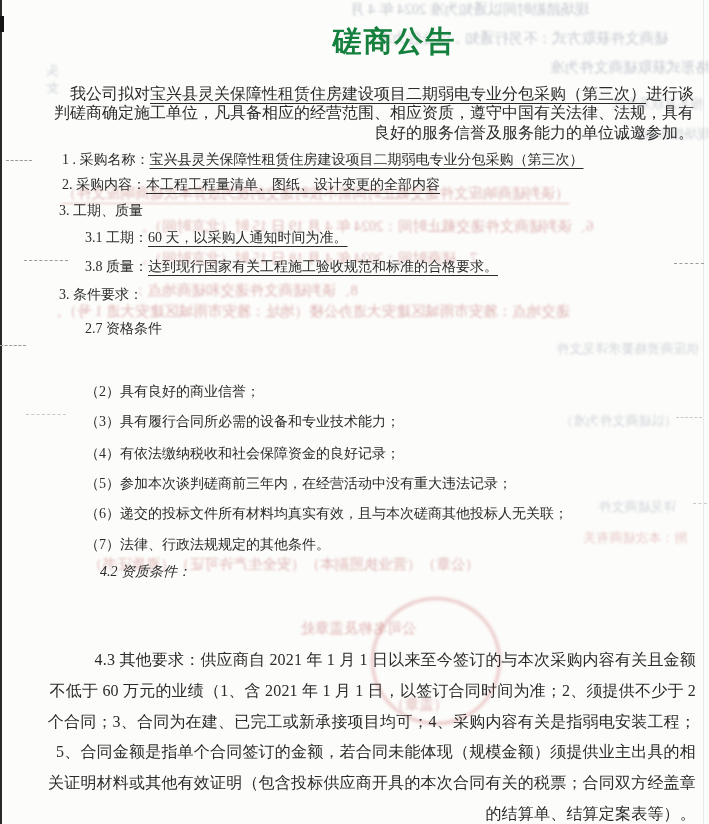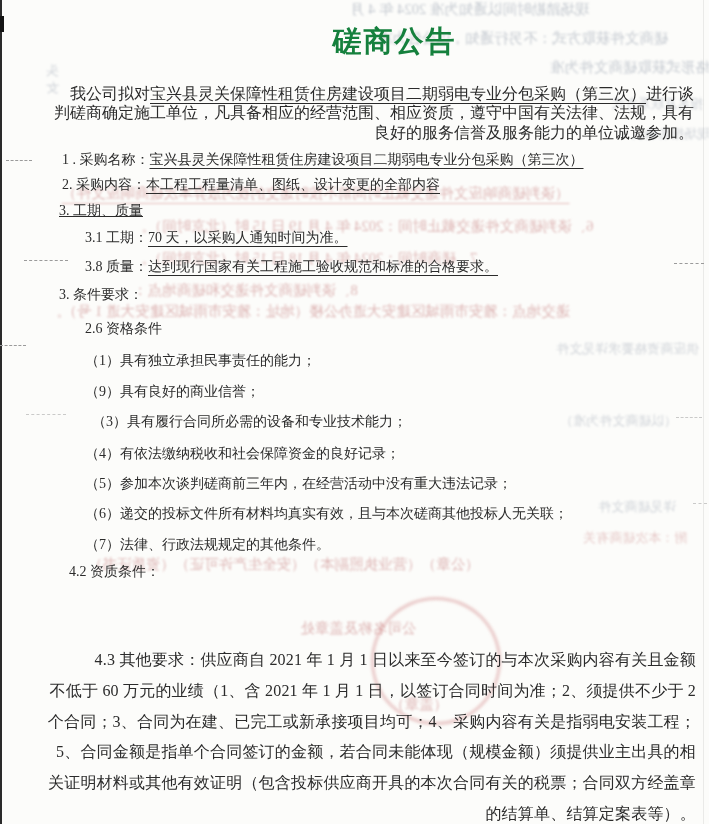--- a/index.html
+++ b/index.html
@@ -76,36 +76,35 @@
   <div class="stamp"></div>
 
   <div class="title">磋商公告</div>
 
   <div class="para intro"><span>我公司拟对</span><span class="u">宝兴县灵关保障性租赁住房建设项目二期弱电专业分包采购（第三次）</span><span>进行谈判磋商确定施工单位，凡具备相应的经营范围、相应资质，遵守中国有关法律、法规，具有良好的服务信誉及服务能力的单位诚邀参加。</span></div>
 
   <div class="ln" style="top:151px;left:62px;"><span>1 . 采购名称：</span><span class="u">宝兴县灵关保障性租赁住房建设项目二期弱电专业分包采购（第三次）</span></div>
 
   <div class="ln" style="top:176px;left:62px;"><span>2. 采购内容：</span><span class="u">本工程工程量清单、图纸、设计变更的全部内容</span></div>
 
-  <div class="ln" style="top:202px;left:59px;text-decoration:underline;">3. 工期、质量</div>
+  <div class="ln" style="top:202px;left:59px;">3. 工期、质量</div>
 
-  <div class="ln" style="top:229px;left:85px;"><span>3.1 工期：</span><span class="u">70 天，以采购人通知时间为准。</span></div>
+  <div class="ln" style="top:229px;left:85px;"><span>3.1 工期：</span><span class="u">60 天，以采购人通知时间为准。</span></div>
 
   <div class="ln" style="top:258px;left:85px;"><span>3.8 质量：</span><span class="u">达到现行国家有关工程施工验收规范和标准的合格要求。</span></div>
 
   <div class="ln" style="top:286px;left:59px;">3. 条件要求：</div>
 
-  <div class="ln" style="top:320px;left:85px;">2.6 资格条件</div>
+  <div class="ln" style="top:320px;left:85px;">2.7 资格条件</div>
 
-  <div class="ln" style="top:352px;left:85px;">（1）具有独立承担民事责任的能力；</div>
-  <div class="ln" style="top:383px;left:85px;">（9）具有良好的商业信誉；</div>
-  <div class="ln" style="top:413px;left:92px;">（3）具有履行合同所必需的设备和专业技术能力；</div>
+  <div class="ln" style="top:383px;left:85px;">（2）具有良好的商业信誉；</div>
+  <div class="ln" style="top:413px;left:85px;">（3）具有履行合同所必需的设备和专业技术能力；</div>
   <div class="ln" style="top:445px;left:85px;">（4）有依法缴纳税收和社会保障资金的良好记录；</div>
   <div class="ln" style="top:475px;left:85px;">（5）参加本次谈判磋商前三年内，在经营活动中没有重大违法记录；</div>
   <div class="ln" style="top:505px;left:85px;">（6）递交的投标文件所有材料均真实有效，且与本次磋商其他投标人无关联；</div>
   <div class="ln" style="top:536px;left:85px;text-align:right;">（7）法律、行政法规规定的其他条件。</div>
 
-  <div class="ln" style="top:563px;left:69px;">4.2 资质条件：</div>
+  <div class="ln" style="top:563px;left:100px;font-style:italic;">4.2 资质条件：</div>
 
 
   <div class="para p43">4.3 其他要求：供应商自 2021 年 1 月 1 日以来至今签订的与本次采购内容有关且金额不低于 60 万元的业绩（1、含 2021 年 1 月 1 日，以签订合同时间为准；2、须提供不少于 2 个合同；3、合同为在建、已完工或新承接项目均可；4、采购内容有关是指弱电安装工程；5、合同金额是指单个合同签订的金额，若合同未能体现（规模金额）须提供业主出具的相关证明材料或其他有效证明（包含投标供应商开具的本次合同有关的税票；合同双方经盖章的结算单、结算定案表等）。</div>
 
 </div>
 
 </body></html>

